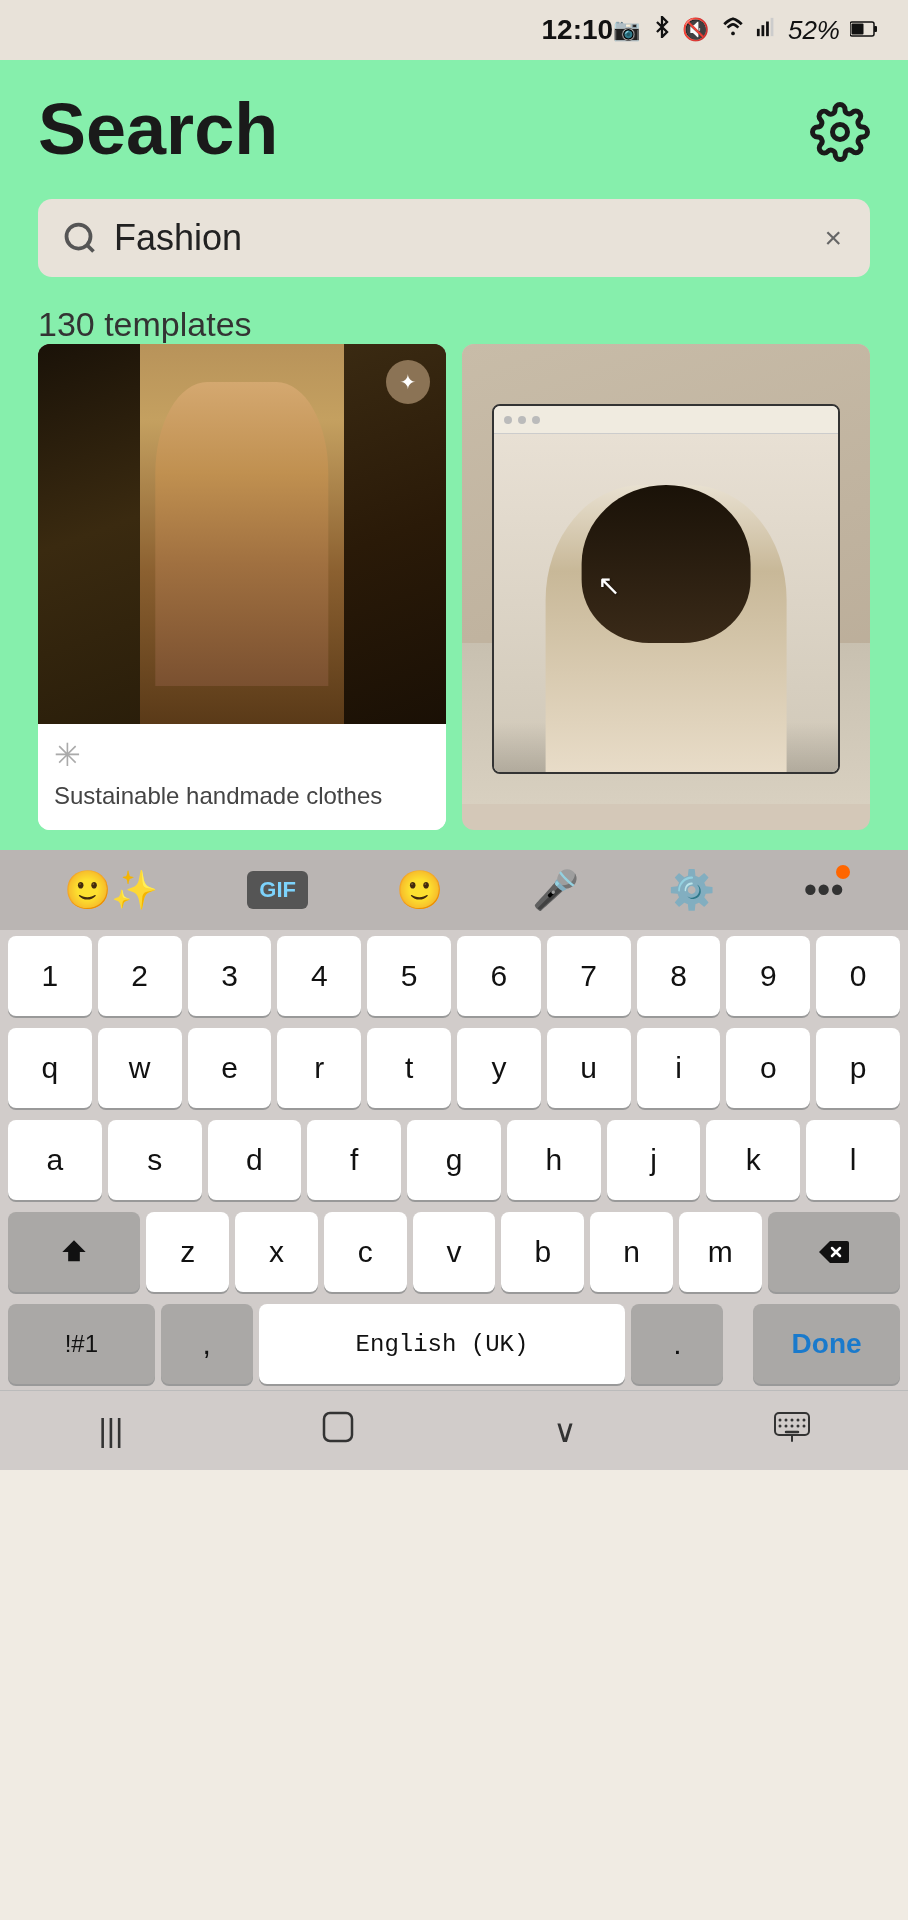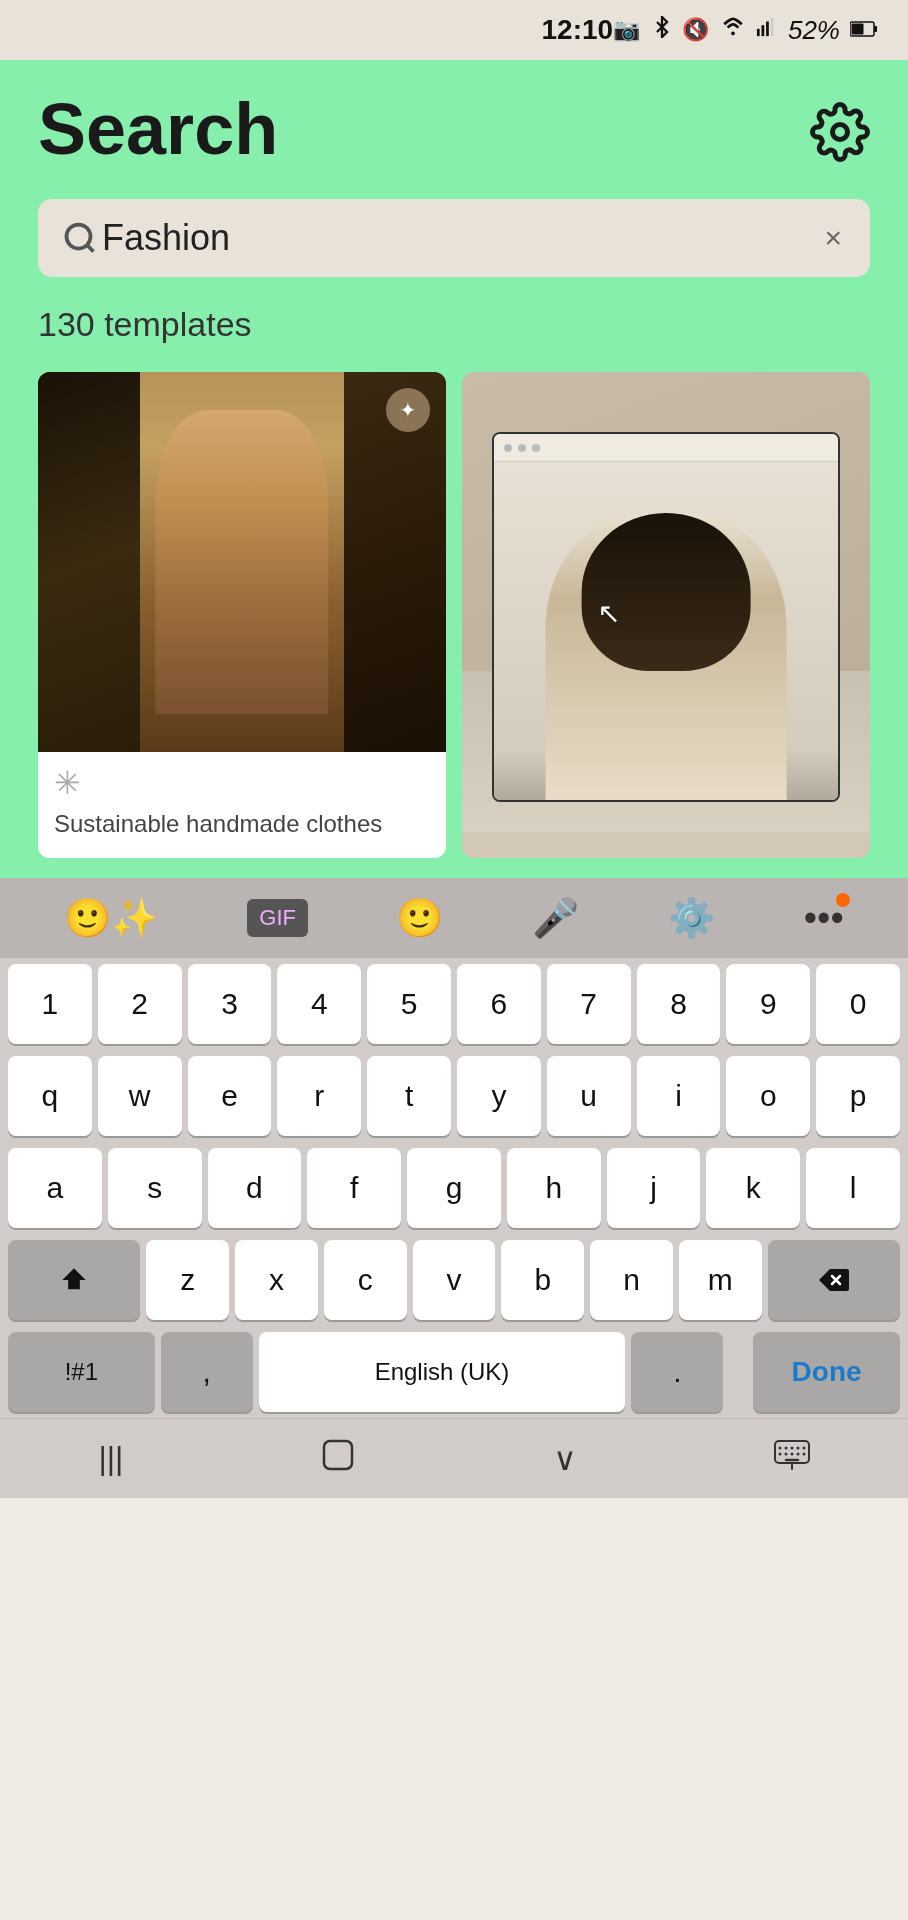--- a/index.html
+++ b/index.html
@@ -62,21 +62,21 @@
     }
 
     
     .search-bar {
       display: flex;
       align-items: center;
       background: #e8e2d9;
       border-radius: 14px;
       padding: 18px 24px;
       margin-bottom: 28px;
-      gap: 4px;
+      gap: 16px;
     }
     .search-icon-svg {
       flex-shrink: 0;
       width: 36px;
       height: 36px;
       color: #555;
     }
     .search-input-text {
       flex: 1;
       font-size: 36px;
@@ -89,21 +89,20 @@
       font-size: 30px;
       color: #666;
       cursor: pointer;
       padding: 4px;
     }
 
     
     .templates-count {
       font-size: 34px;
       color: #333;
-      margin-bottom: 28px;
       font-weight: 400;
     }
 
     
     .templates-grid {
       display: grid;
       grid-template-columns: 1fr 1fr;
       gap: 16px;
     }
 
@@ -286,23 +285,23 @@
       padding: 0 20px;
     }
     .kb-toolbar-btn {
       font-size: 38px;
       color: #333;
       cursor: pointer;
       position: relative;
     }
     .kb-toolbar-gif {
       background: #555;
-      color: #f0abfc;
+      color: #7dd3fc;
       font-size: 22px;
-      font-weight: 400;
+      font-weight: 700;
       padding: 6px 12px;
       border-radius: 6px;
     }
     .kb-toolbar-dot-orange {
       position: absolute;
       top: -4px;
       right: -6px;
       width: 14px;
       height: 14px;
       background: #ff6600;
@@ -333,20 +332,21 @@
     }
     .kb-key-dark {
       background: #aaa8a6;
       color: #111;
     }
     .kb-key-wide {
       flex: 1.6;
     }
     .kb-key-space {
       flex: 4;
+      font-family: Liberation Mono, monospace;
     }
     .kb-key-blue {
       color: #1a7acc;
       background: #aaa8a6;
       margin-left: 24px;
     }
 
     
     .bottom-nav {
       background: #d1ccca;

